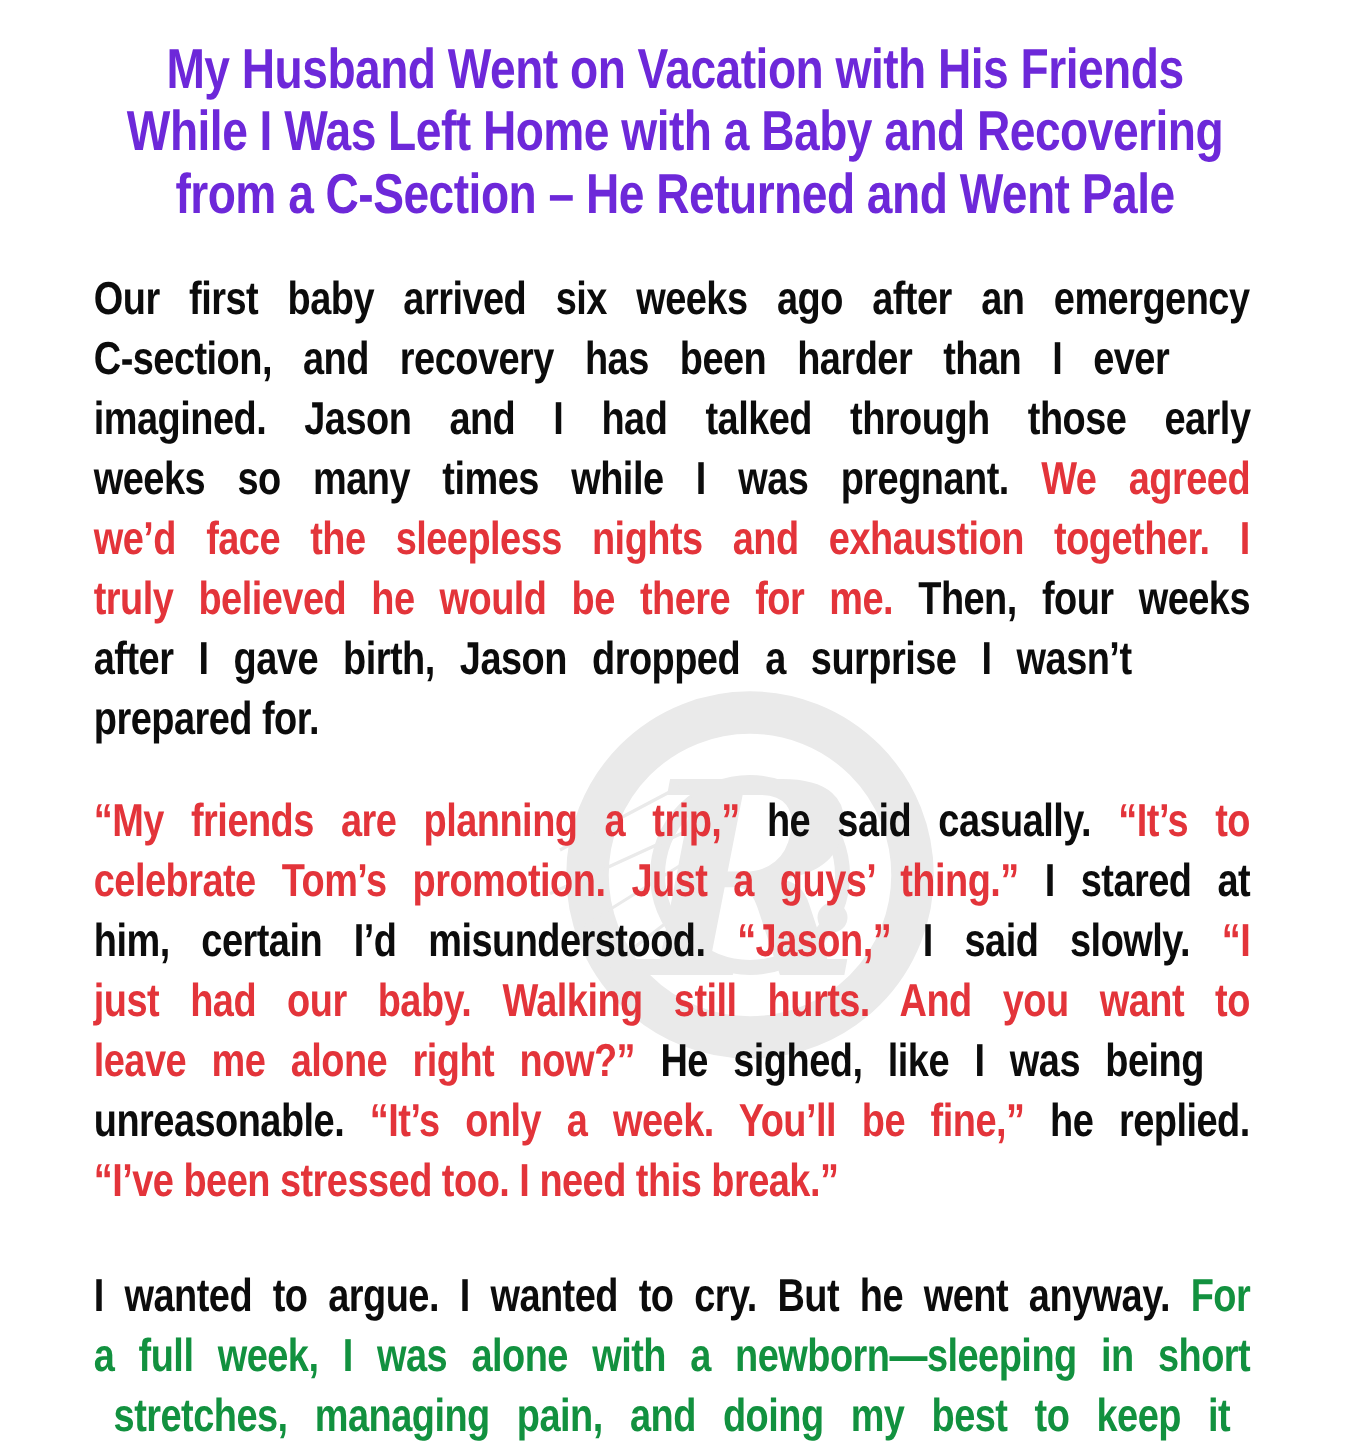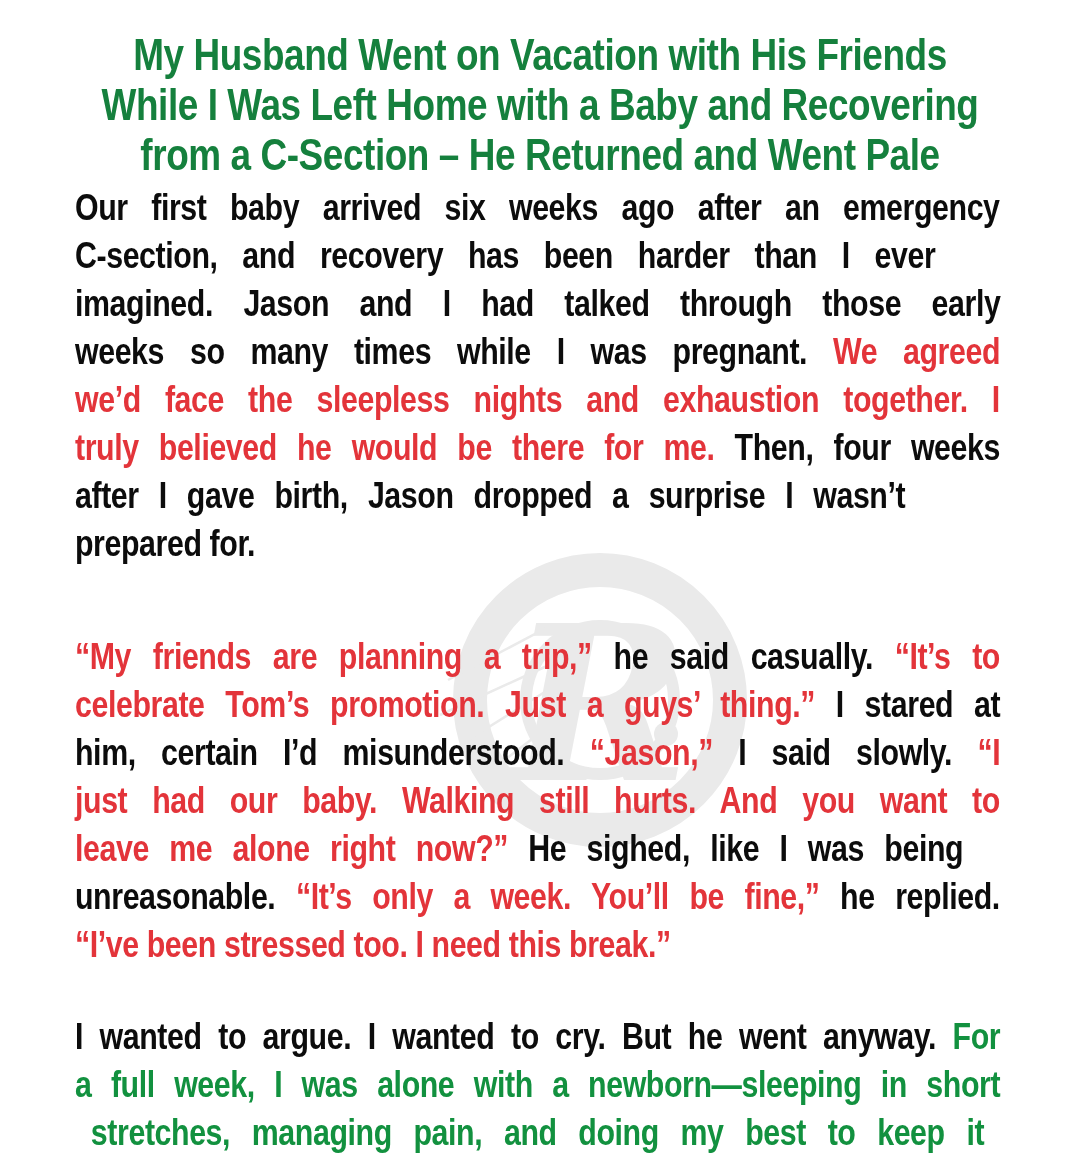--- a/index.html
+++ b/index.html
@@ -33,21 +33,21 @@
     text-align: center;
     white-space: nowrap;
     transform: scaleX(0.82);
     transform-origin: 50% 50%;
   }
   .para {
     position: absolute;
     left: 75px;
     width: 925px;
   }
-  #para-0 { top: 184px; }
+  #para-0 { top: 215px; }
   #para-1 { top: 633px; }
   #para-2 { top: 1013px; text-align: center; }
   .line {
     width: 1128px;              
     height: 48px;
     line-height: 48px;
     font-size: 37px;
     letter-spacing: -0.5px;
     white-space: nowrap;
     transform: scaleX(0.82);
@@ -66,21 +66,21 @@
     <text x="170" y="250" text-anchor="middle" font-family="DejaVu Serif, serif" font-style="italic" font-weight="bold" font-size="215" fill="currentColor">R</text>
     <circle cx="236" cy="204" r="12" fill="currentColor"></circle>
     <g stroke="currentColor" stroke-width="2.5" fill="none">
       <path d="M18 150 L120 96"></path>
       <path d="M10 185 L130 130"></path>
       <path d="M30 215 L118 160"></path>
       <path d="M55 245 L140 180"></path>
     </g>
   </svg>
 
-  <header class="title" style="color: #15803d;">
+  <header class="title" style="color: #6d28d9;">
     <div class="tline">My Husband Went on Vacation with His Friends</div>
     <div class="tline">While I Was Left Home with a Baby and Recovering</div>
     <div class="tline">from a C-Section – He Returned and Went Pale</div>
   </header>
 
   <section class="para" id="para-0">
       <div class="line"><span class="inner" style="word-spacing: 18.89px;"><span style="color: rgb(12, 12, 12);">Our first baby arrived six weeks ago after an emergency</span></span></div>
       <div class="line"><span class="inner" style="word-spacing: 20.47px;"><span style="color: rgb(12, 12, 12);">C-section, and recovery has been harder than I ever</span></span></div>
       <div class="line"><span class="inner" style="word-spacing: 27.38px;"><span style="color: rgb(12, 12, 12);">imagined. Jason and I had talked through those early</span></span></div>
       <div class="line"><span class="inner" style="word-spacing: 21.78px;"><span style="color: rgb(12, 12, 12);">weeks so many times while I was pregnant. </span><span style="color: rgb(227, 52, 58);">We agreed</span></span></div>

